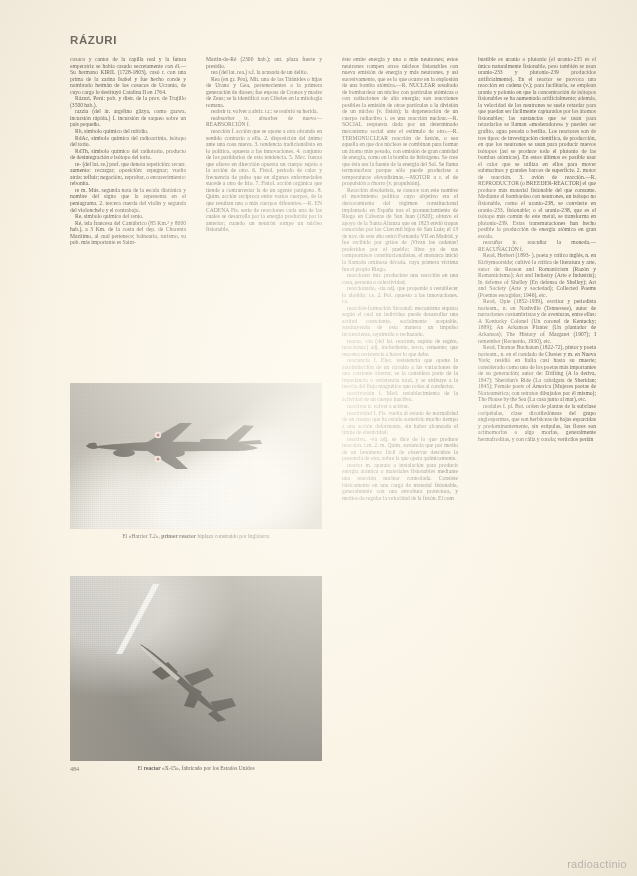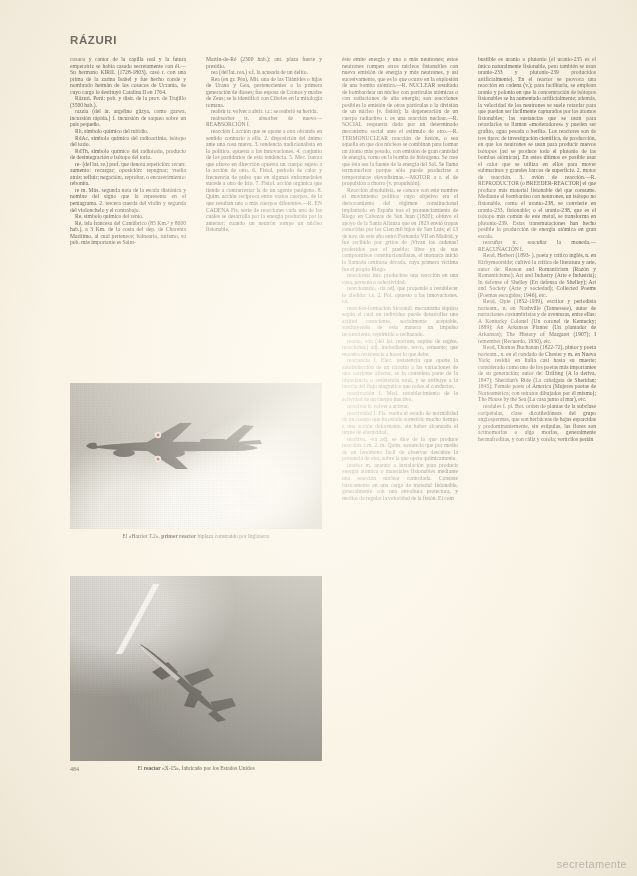--- a/index.html
+++ b/index.html
@@ -216,15 +216,15 @@
         <b>reactor</b>
         <span>«X-15», fabricado por los Estados Unidos</span>
       </div>
 
     </div>
 
     <div class="pgnum">484</div>
   </div>
 
   <div class="wm">
-    <span>secretamente</span>
+    <span>radioactinio</span>
   </div>
 </div>
 
 </body></html>

